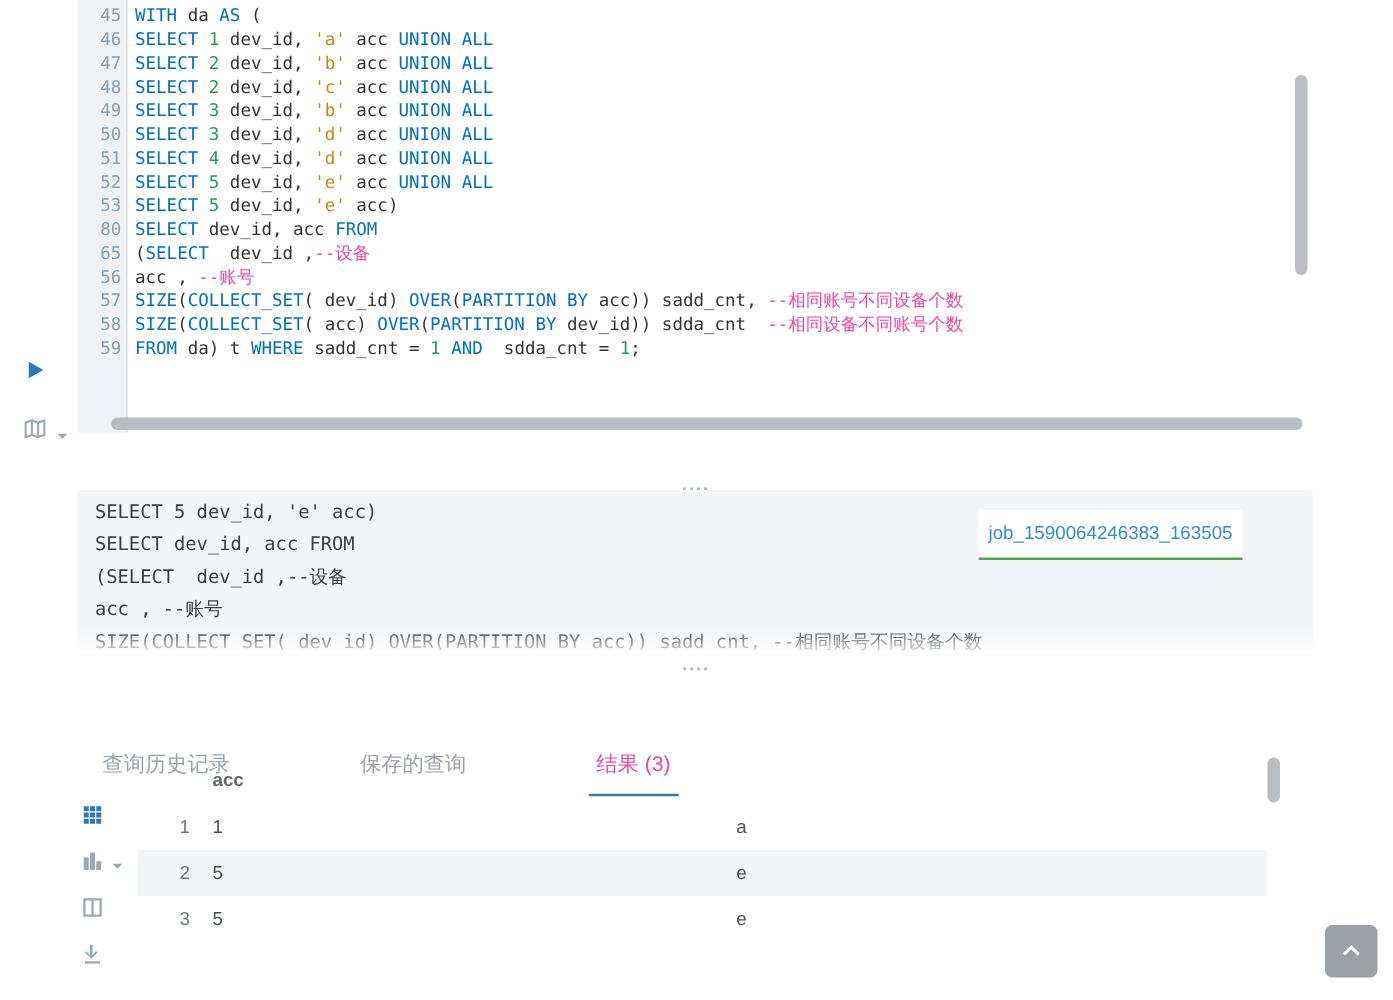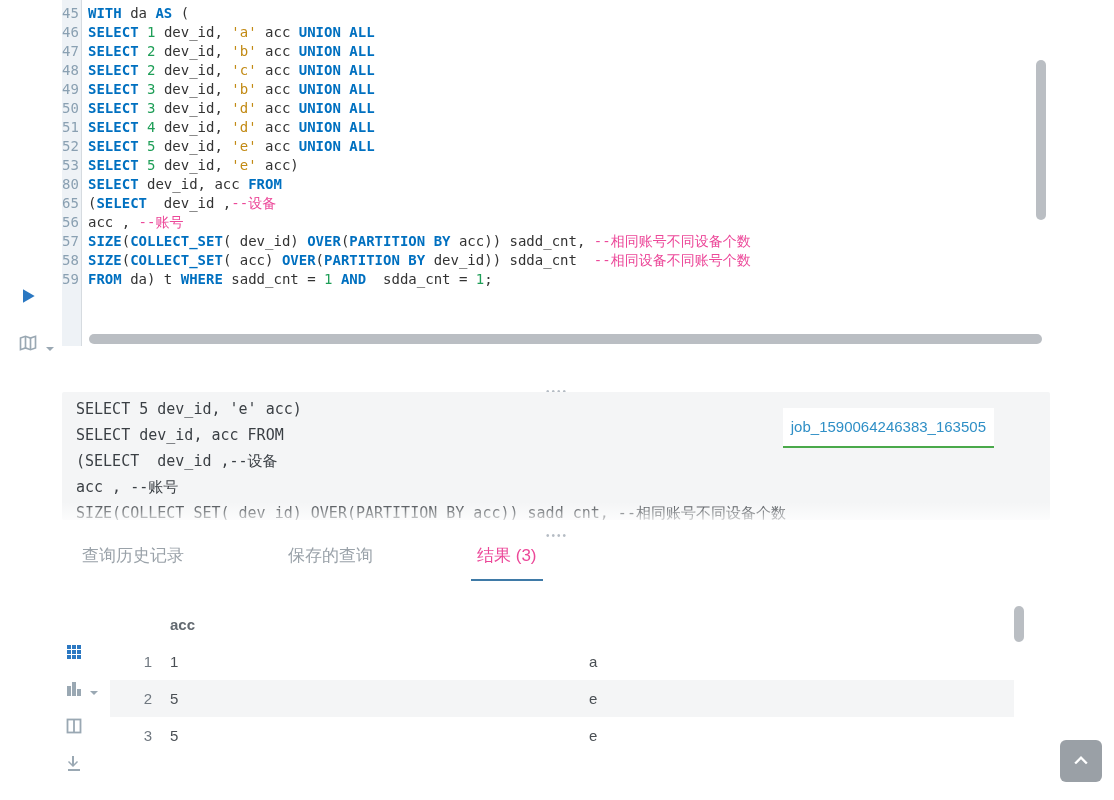--- a/index.html
+++ b/index.html
@@ -37,34 +37,34 @@
     background: #fff;
   }
   .gutter {
     background: #eef2f6;
     padding-top: 4px;
     text-align: right;
     color: #8aa0b2;
     font-family: Consolas, Menlo, monospace;
     font-size: 14px;
     line-height: 19px;
-    width: 20px;
+    width: 40px;
     border-right: 1px solid #d6dbe0;
   }
   .gutter div { padding-right: 4px; }
   .code {
     flex: 1;
     padding: 4px 4px 0 6px;
     font-family: Consolas, Menlo, monospace;
     font-size: 14px;
     line-height: 19px;
     white-space: pre;
     overflow-x: auto;
   }
-  .kw { color: #0070c0; font-weight: 700; }
+  .kw { color: #0070c0; font-weight: 400; }
   .num { color: #1e9e57; }
   .str { color: #c28a14; }
   .cmt { color: #ec4899; }
 
   .editor-hscroll {
     position: absolute;
     left: 89px; right: 72px; top: 334px; height: 10px;
     background: #aeb3b8; border-radius: 5px; opacity: .85;
   }
   .editor-vscroll {
@@ -116,21 +116,21 @@
     font-size: 15px;
   }
   .log-fade {
     position:absolute; left:62px; right:64px; top:502px; height:24px;
     background: linear-gradient(to bottom, rgba(244,245,246,0), #fff);
   }
 
   
   .tabs {
     position: absolute;
-    left: 62px; right: 64px; top: 526px;
+    left: 62px; right: 64px; top: 582px;
     display: flex; gap: 92px;
     border-bottom: 1px solid transparent;
     padding: 10px 14px 0 14px;
   }
   .tab {
     color: #9aa2a9;
     font-size: 17px;
     padding: 8px 6px 12px 6px;
     cursor: pointer;
   }

